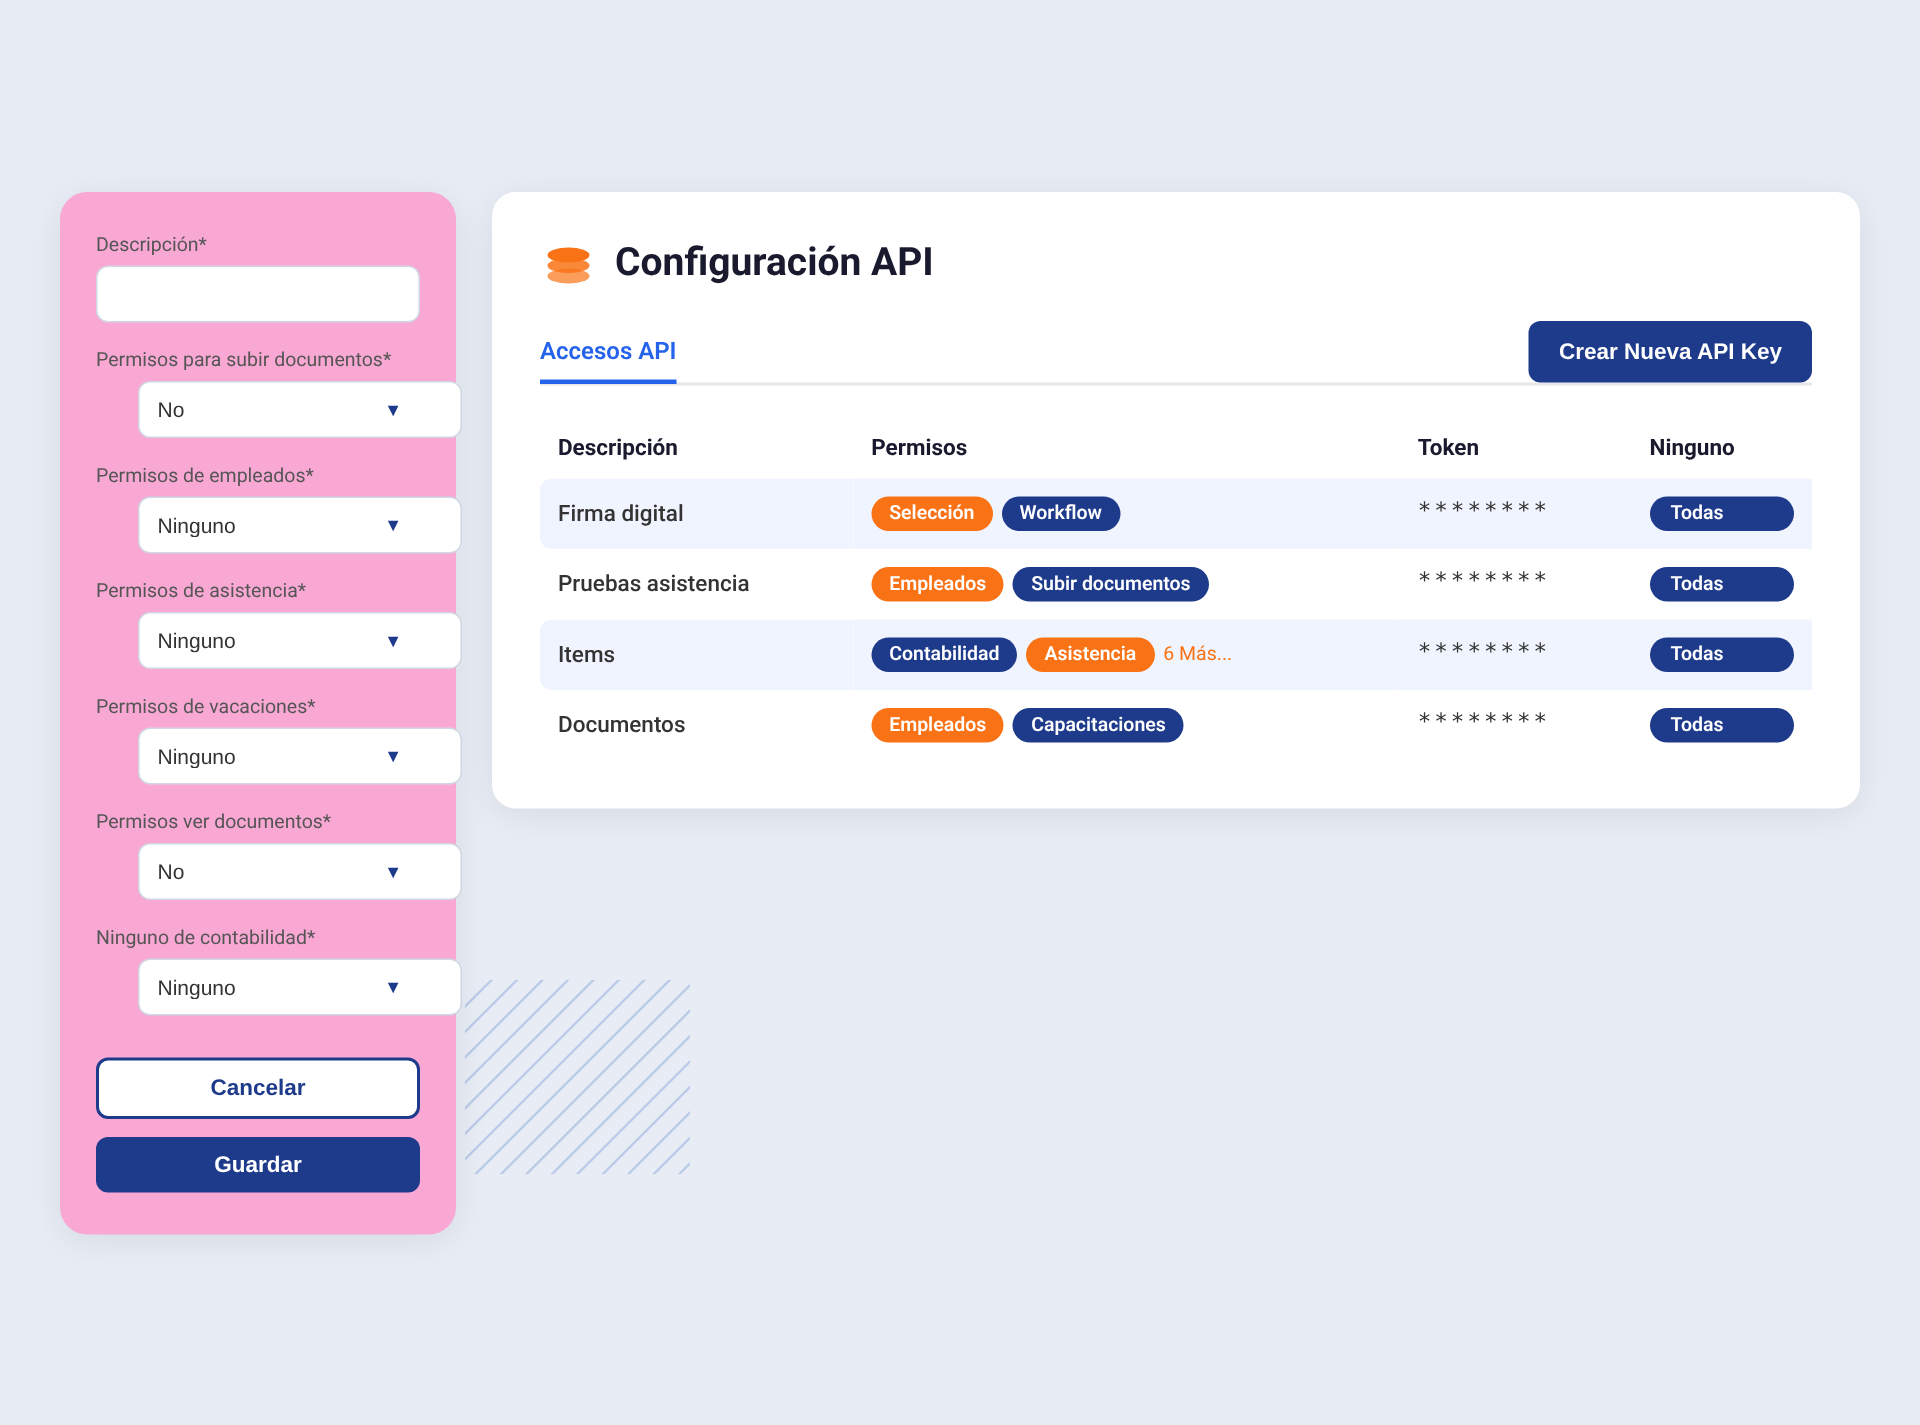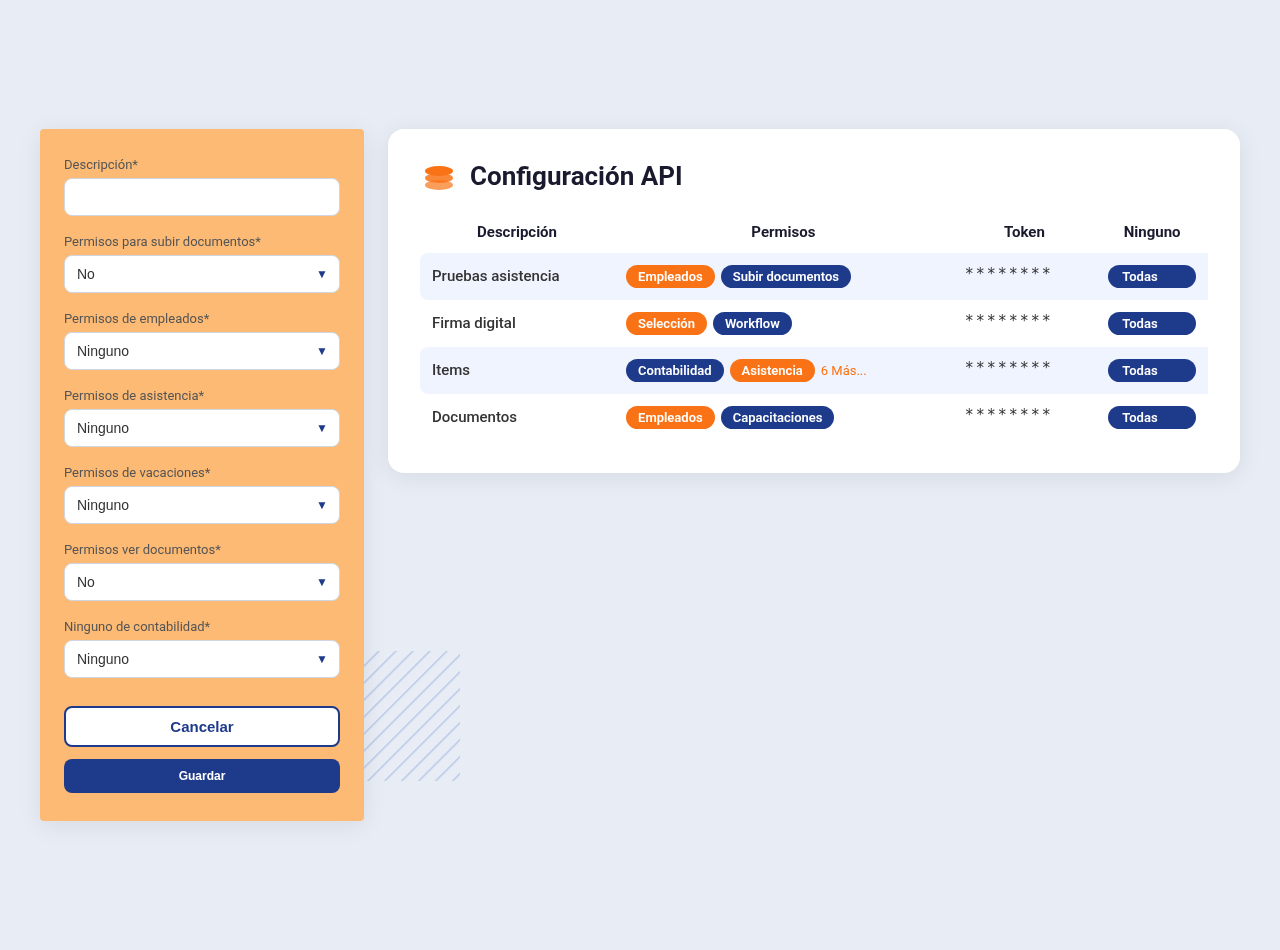--- a/index.html
+++ b/index.html
@@ -14,24 +14,24 @@
     }
     .page-container {
       display: flex;
       gap: 24px;
       align-items: flex-start;
       width: 1200px;
       position: relative;
     }
     
     .left-panel {
-      background: #fdba74;
-      border-radius: 4px;
+      background: #f9a8d4;
+      border-radius: 18px;
       padding: 28px 24px 28px 24px;
-      width: 324px;
+      width: 264px;
       flex-shrink: 0;
       box-shadow: 0 4px 24px rgba(0,0,0,0.08);
       position: relative;
       z-index: 2;
     }
     .field-group {
       margin-bottom: 18px;
     }
     .field-label {
       font-size: 13px;
@@ -58,20 +58,21 @@
       border: 1.5px solid #d0d7e3;
       border-radius: 8px;
       padding: 8px 36px 8px 12px;
       font-size: 14px;
       color: #333;
       appearance: none;
       background: white;
       outline: none;
       height: 38px;
       cursor: pointer;
+      margin-left: 28px;
     }
     .select-arrow {
       position: absolute;
       right: 12px;
       top: 50%;
       transform: translateY(-50%);
       pointer-events: none;
       color: #1e3a8a;
       font-size: 12px;
     }
@@ -92,21 +93,21 @@
       font-weight: 600;
       cursor: pointer;
     }
     .btn-save {
       flex: 1;
       padding: 10px 16px;
       border: none;
       border-radius: 8px;
       background: #1e3a8a;
       color: white;
-      font-size: 12px;
+      font-size: 15px;
       font-weight: 600;
       cursor: pointer;
     }
     
     .right-panel {
       background: white;
       border-radius: 16px;
       padding: 28px 32px 32px 32px;
       flex: 1;
       box-shadow: 0 4px 24px rgba(0,0,0,0.08);
@@ -154,21 +155,21 @@
       font-size: 15px;
       font-weight: 600;
       cursor: pointer;
     }
     
     .api-table {
       width: 100%;
       border-collapse: collapse;
     }
     .api-table th {
-      text-align: center;
+      text-align: left;
       font-size: 15px;
       font-weight: 700;
       color: #1a1a2e;
       padding: 8px 12px 12px 12px;
     }
     .api-table td {
       padding: 12px 12px;
       font-size: 15px;
       color: #333;
       vertical-align: top;
@@ -345,51 +346,55 @@
     <div class="panel-header">
 
       <svg class="logo-icon" viewBox="0 0 38 38" fill="none" xmlns="http://www.w3.org/2000/svg">
         <ellipse cx="19" cy="28" rx="14" ry="5" fill="#f97316" opacity="0.7"></ellipse>
         <ellipse cx="19" cy="21" rx="14" ry="5" fill="#f97316" opacity="0.85"></ellipse>
         <ellipse cx="19" cy="14" rx="14" ry="5" fill="#f97316"></ellipse>
       </svg>
       <span class="panel-title">Configuración API</span>
     </div>
 
+    <div class="tab-row">
+      <div class="tab-item">Accesos API</div>
+      <button class="btn-create">Crear Nueva API Key</button>
+    </div>
 
     <table class="api-table">
       <thead>
         <tr>
           <th>Descripción</th>
           <th>Permisos</th>
           <th>Token</th>
           <th>Ninguno</th>
         </tr>
       </thead>
       <tbody id="table-body">
       <tr>
+            <td class="desc-cell">Firma digital</td>
+            <td>
+              <div class="badges-row">
+                <span class="badge badge-orange">Selección</span>
+                <span class="badge badge-blue">Workflow</span>
+              </div>
+            </td>
+            <td class="token-cell">********</td>
+            <td class="empresa-cell">
+              <span class="empresa-badge">Todas</span>
+            </td>
+          </tr>
+          <tr>
             <td class="desc-cell">Pruebas
 asistencia</td>
             <td>
               <div class="badges-row">
                 <span class="badge badge-orange">Empleados</span>
                 <span class="badge badge-blue">Subir documentos</span>
-              </div>
-            </td>
-            <td class="token-cell">********</td>
-            <td class="empresa-cell">
-              <span class="empresa-badge">Todas</span>
-            </td>
-          </tr>
-          <tr>
-            <td class="desc-cell">Firma digital</td>
-            <td>
-              <div class="badges-row">
-                <span class="badge badge-orange">Selección</span>
-                <span class="badge badge-blue">Workflow</span>
               </div>
             </td>
             <td class="token-cell">********</td>
             <td class="empresa-cell">
               <span class="empresa-badge">Todas</span>
             </td>
           </tr>
           <tr>
             <td class="desc-cell">Items</td>
             <td>

